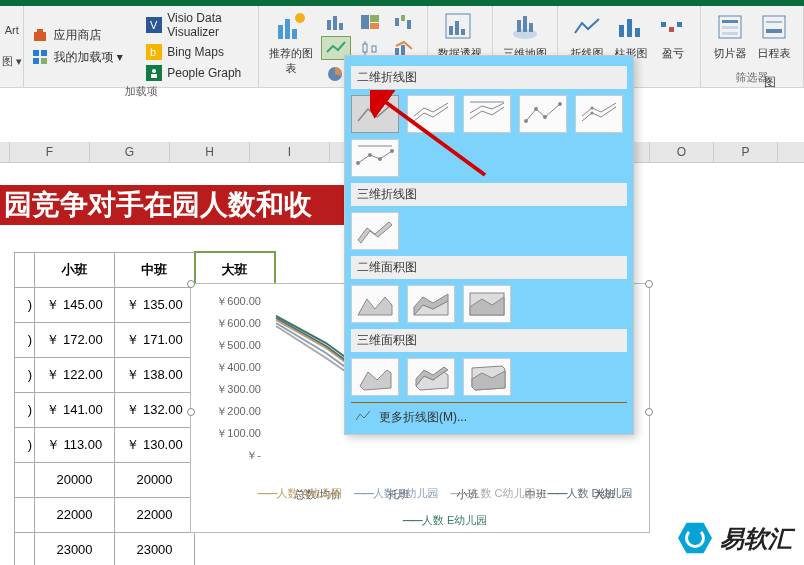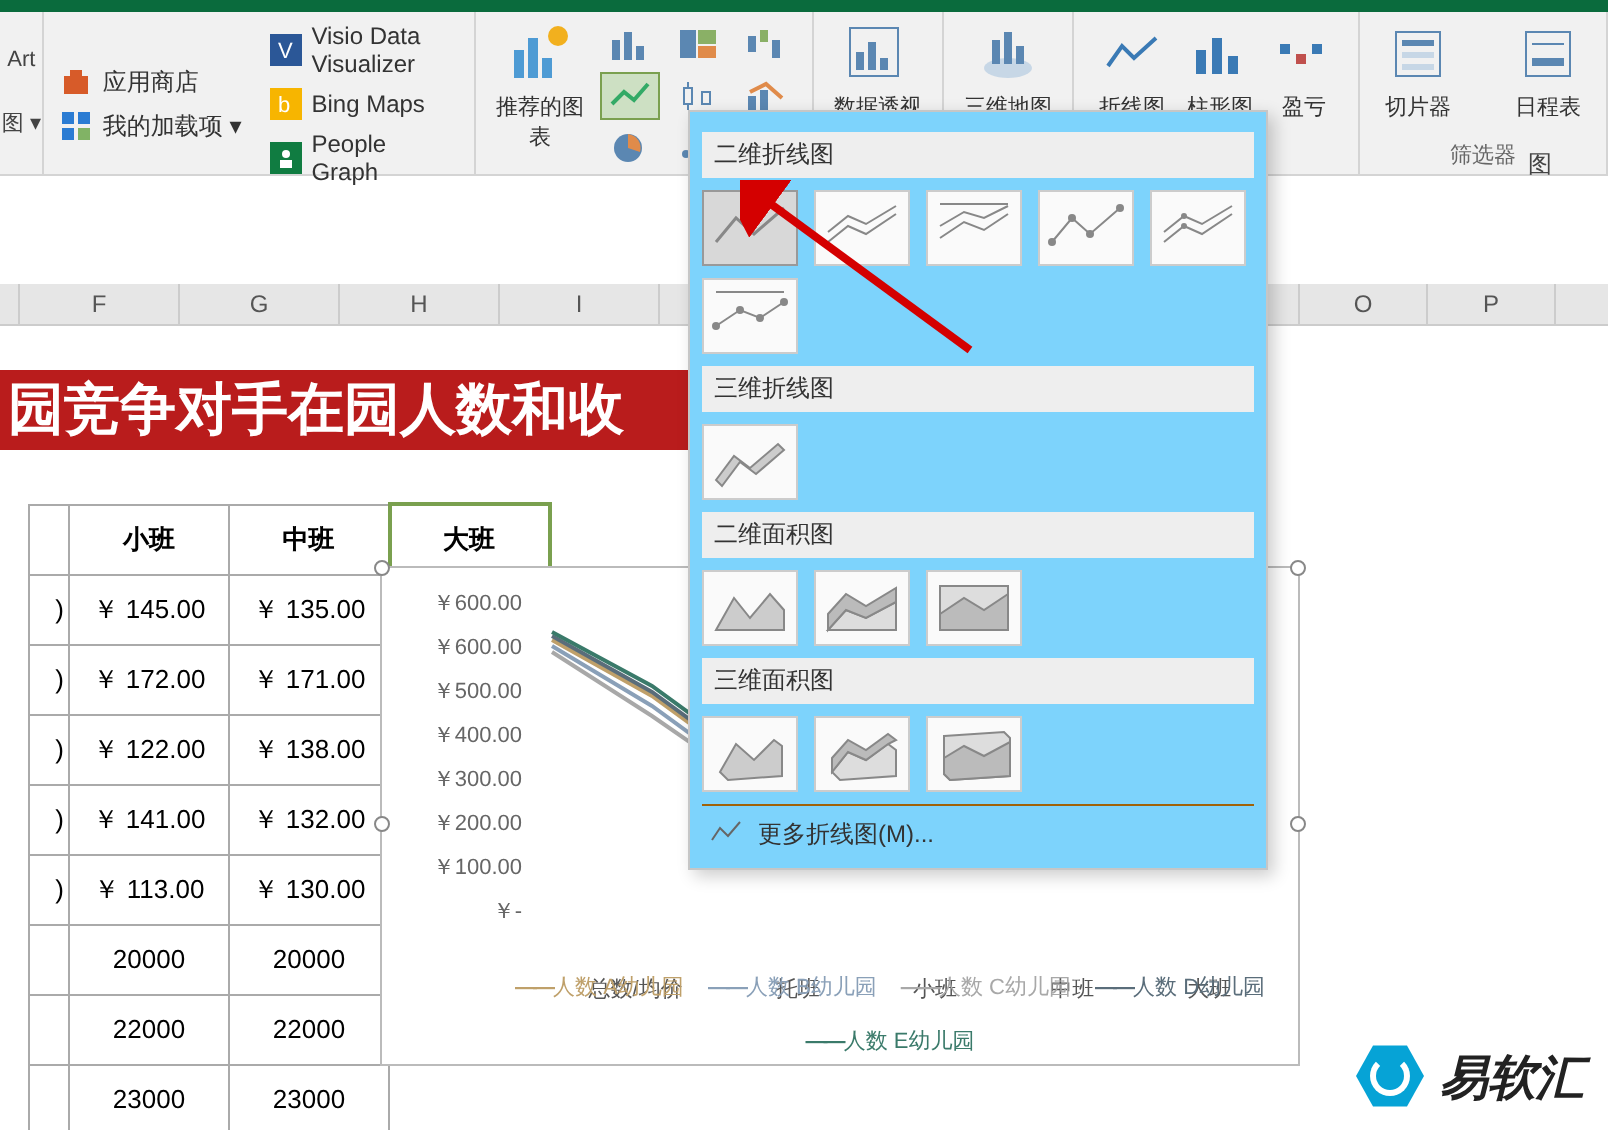--- a/index.html
+++ b/index.html
@@ -111,20 +111,21 @@
               <svg width="16" height="16">
                 <rect width="16" height="16" fill="#107c41"></rect>
                 <circle cx="8" cy="6" r="2" fill="#fff"></circle>
                 <rect x="5" y="9" width="6" height="4" fill="#fff"></rect>
               </svg>
             </span>
           <span>People Graph</span>
         </div>
       </div>
     </div>
+    <div class="ribbon-group-label">加载项</div>
   </div>
 
   <div class="ribbon-group" style="flex-direction:row;align-items:flex-start;gap:6px;">
     <div class="big-btn">
       <span class="big-ico">
           <svg width="32" height="32">
             <rect x="3" y="14" width="5" height="14" fill="#4e9bd4"></rect>
             <rect x="10" y="8" width="5" height="20" fill="#4e9bd4"></rect>
             <rect x="17" y="18" width="5" height="10" fill="#4e9bd4"></rect>
             <circle cx="25" cy="7" r="5" fill="#f2b01e"></circle>
@@ -264,21 +265,21 @@
         <span class="big-ico">
             <svg width="26" height="26">
               <rect x="2" y="2" width="22" height="22" fill="none" stroke="#5b87b2"></rect>
               <rect x="5" y="6" width="16" height="3" fill="#5b87b2"></rect>
               <rect x="5" y="12" width="16" height="3" fill="#c7d7e6"></rect>
               <rect x="5" y="18" width="16" height="3" fill="#c7d7e6"></rect>
             </svg>
           </span>
         <span>切片器</span>
       </div>
-      <div class="big-btn" style="width:42px;margin-left:21px;">
+      <div class="big-btn" style="width:42px;">
         <span class="big-ico">
             <svg width="26" height="26">
               <rect x="2" y="2" width="22" height="22" fill="none" stroke="#5b87b2"></rect>
               <rect x="5" y="15" width="16" height="4" fill="#5b87b2"></rect>
               <line x1="5" y1="8" x2="21" y2="8" stroke="#5b87b2"></line>
             </svg>
           </span>
         <span>日程表</span>
       </div>
     </div>

